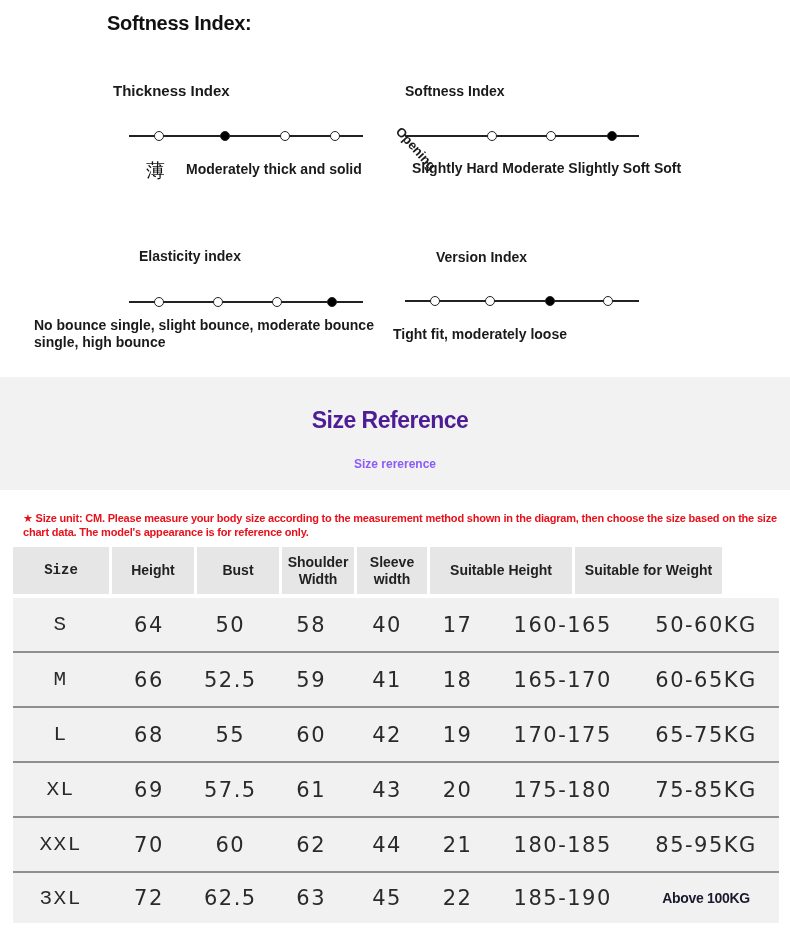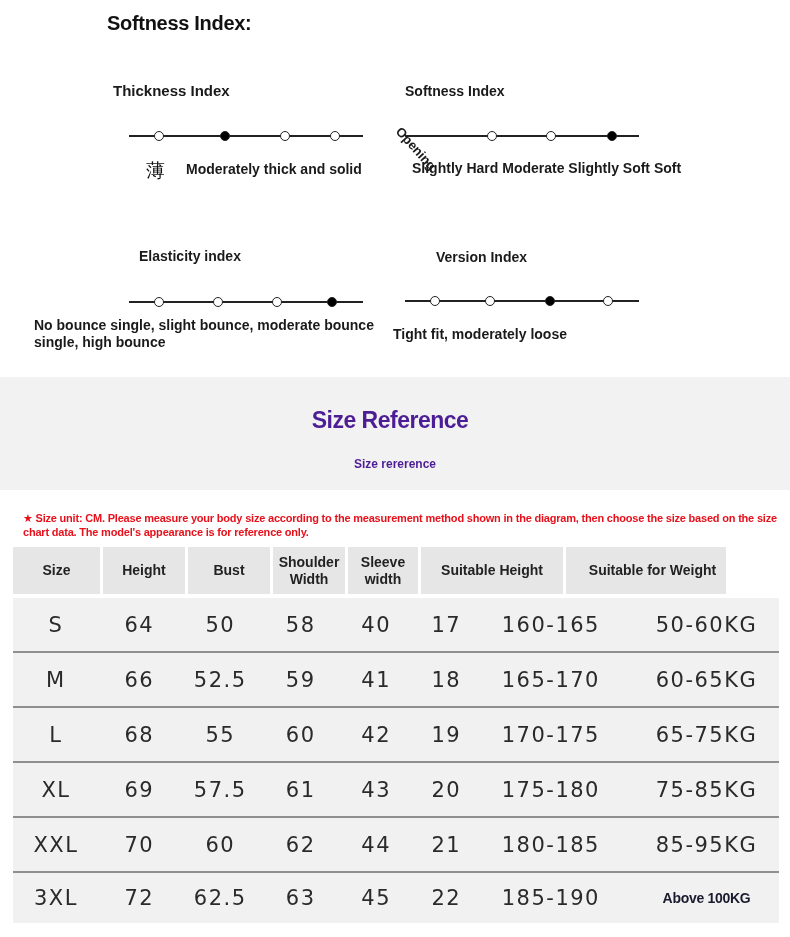--- a/index.html
+++ b/index.html
@@ -15,36 +15,36 @@
     .scale { height: 12px; }
     .scale .line { position: absolute; left: 0; right: 0; top: 5px; height: 2px; background: #222; }
     .scale .dot { position: absolute; top: 1px; width: 8px; height: 8px; border: 1.5px solid #222; border-radius: 50%; background: #fff; margin-left: -5px; }
     .scale .dot.on { background: #000; }
     .desc { font-size: 14px; font-weight: bold; color: #1a1a1a; line-height: 17px; }
     .opening { left: 404px; top: 124px; font-size: 13px; font-weight: bold; transform: rotate(48deg); transform-origin: left top; color: #1a1a1a; }
     .cjk { font-family: "DejaVu Sans", sans-serif; font-size: 19px; }
 
     .banner { left: 0; top: 377px; width: 790px; height: 113px; background: #f2f2f2; }
     .banner-title { left: 0; width: 780px; top: 407px; text-align: center; font-size: 23px; font-weight: bold; letter-spacing: -0.5px; color: #4c1d95; }
-    .banner-sub { left: 0; width: 790px; top: 457px; text-align: center; font-size: 12px; font-weight: bold; color: #4c1d95; }
+    .banner-sub { left: 0; width: 790px; top: 457px; text-align: center; font-size: 12px; font-weight: bold; color: #8b5cf6; }
 
     .notice { left: 23px; top: 511px; width: 760px; font-size: 11px; font-weight: bold; color: #e8101a; line-height: 14px; letter-spacing: -0.2px; }
 
     .table { left: 13px; top: 547px; width: 766px; }
     .thead { display: flex; height: 47px; }
     .th { background: #e6e6e6; margin-right: 3px; display: flex; align-items: center; justify-content: center;
           font-size: 14px; font-weight: bold; color: #222; text-align: center; line-height: 17px; }
     .th:last-child { margin-right: 0; }
     .tr { display: flex; height: 53px; background: #f2f1f2; border-bottom: 2px solid #8f8f8f; align-items: center; }
     .tr:last-child { border-bottom: none; height: 50px; }
     .td { text-align: center; font-family: "DejaVu Sans", sans-serif; font-size: 21px; color: #2a2a2a; letter-spacing: 1.5px; }
     .td.small { font-family: "Liberation Sans", sans-serif; font-size: 14px; font-weight: bold; letter-spacing: -0.3px; color: #1a1a2e; }
     .gap { height: 4px; }
-    .c0 { width: 87px; } .c1 { width: 82px; } .c2 { width: 82px; } .c3 { width: 81px; }
-    .c4 { width: 72px; } .c5 { width: 70px; } .c6 { width: 142px; } .c7 { width: 147px; padding-left: 13px; }
+    .c0 { width: 96px; font-family: Liberation Mono, monospace; } .c1 { width: 82px; } .c2 { width: 82px; } .c3 { width: 81px; }
+    .c4 { width: 72px; } .c5 { width: 70px; } .c6 { width: 142px; } .c7 { width: 147px; }
   </style>
 </head>
 <body>
 
 <div class="abs main-title">Softness Index:</div>
 
 <div class="abs idx-title" style="left:113px; top:82px;">Thickness Index</div>
 <div class="abs scale" style="left:129px; top:130px; width:234px;">
   <div class="line"></div>
   <div class="dot" style="left:30px;"></div>

